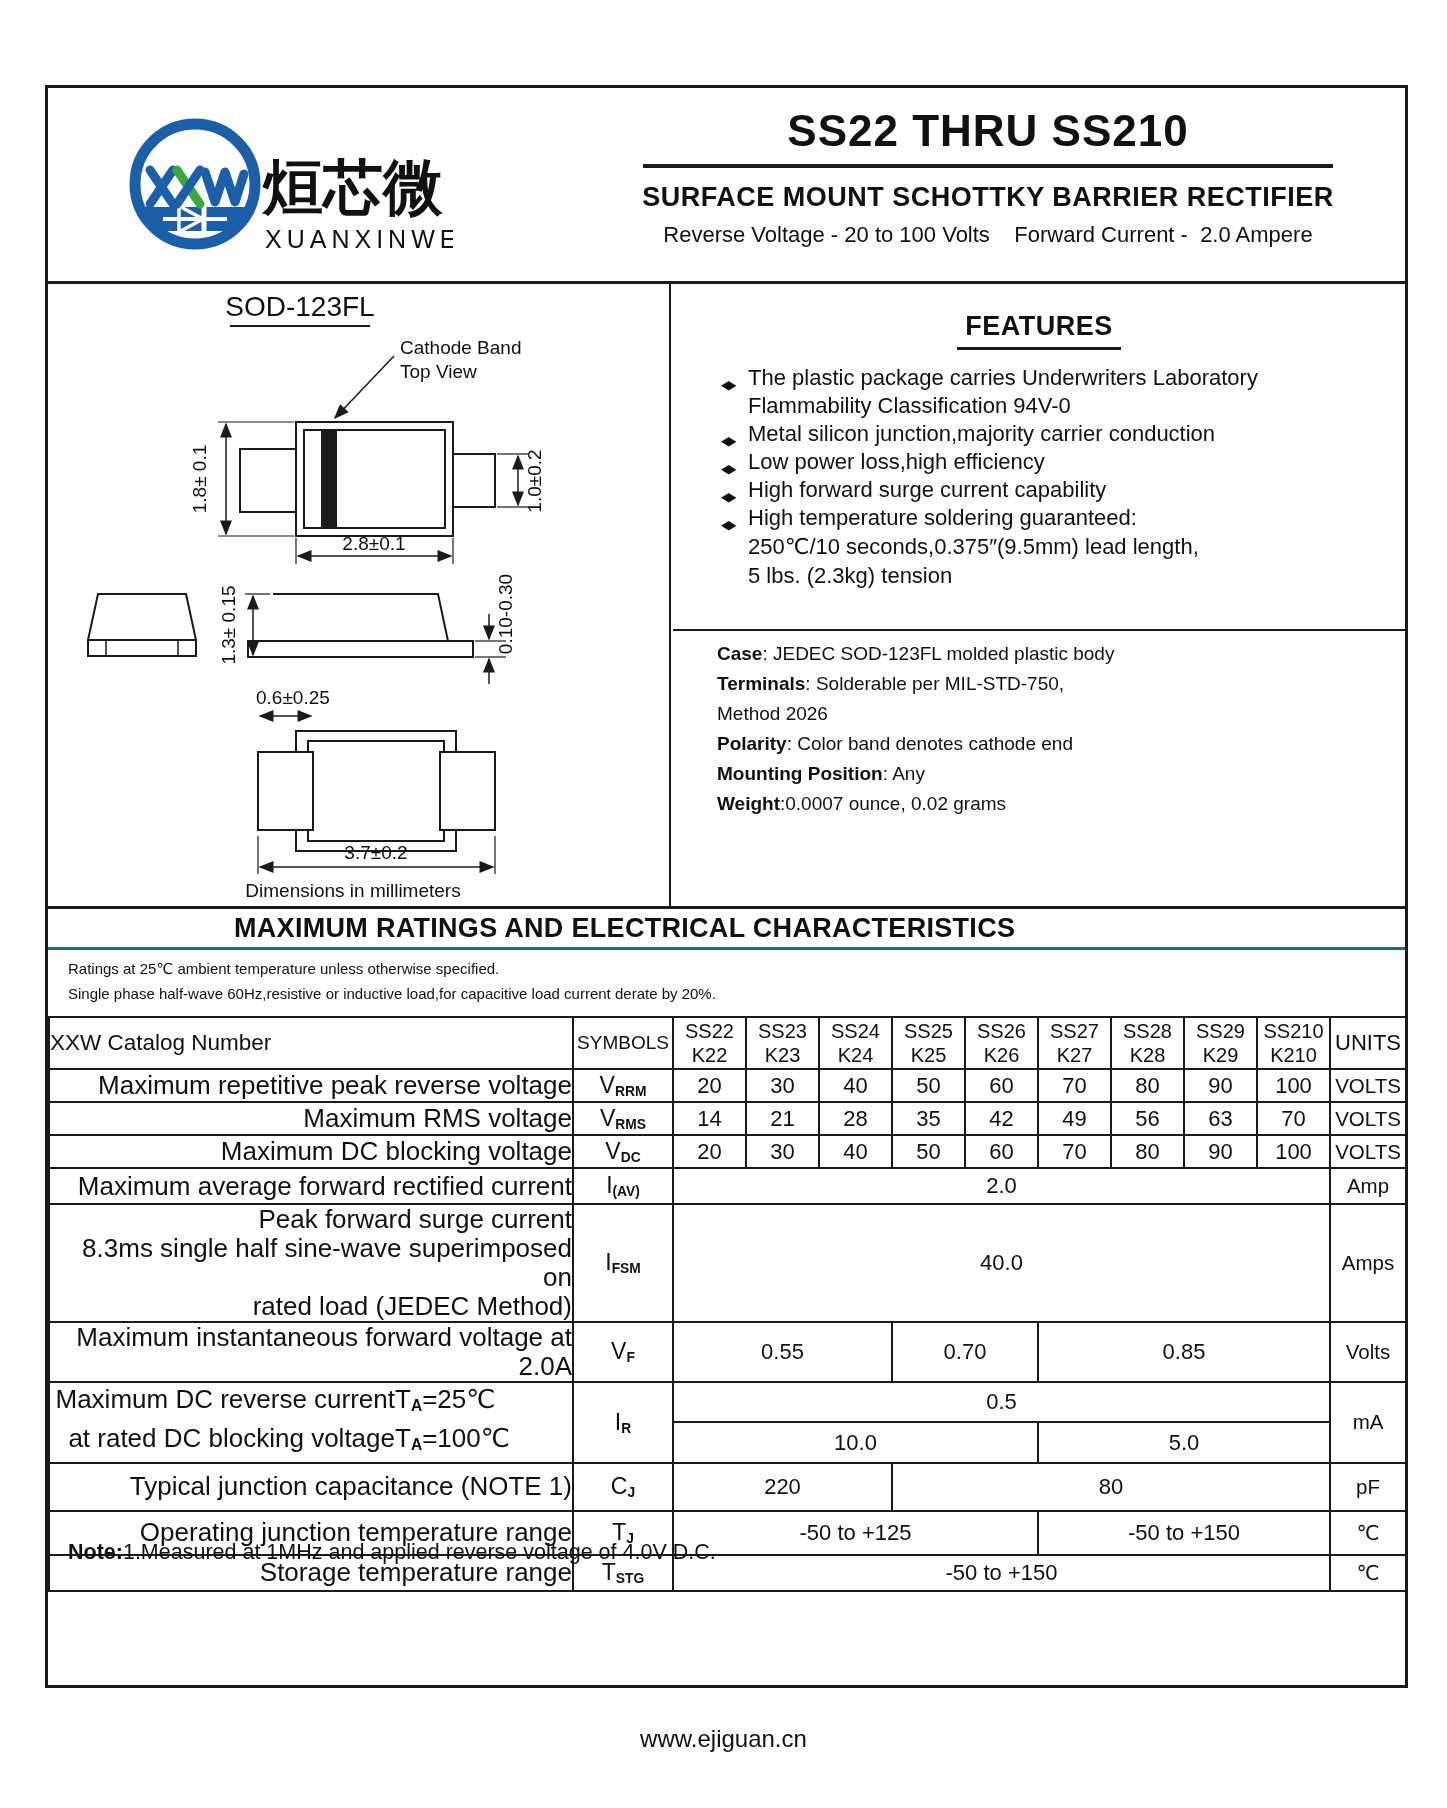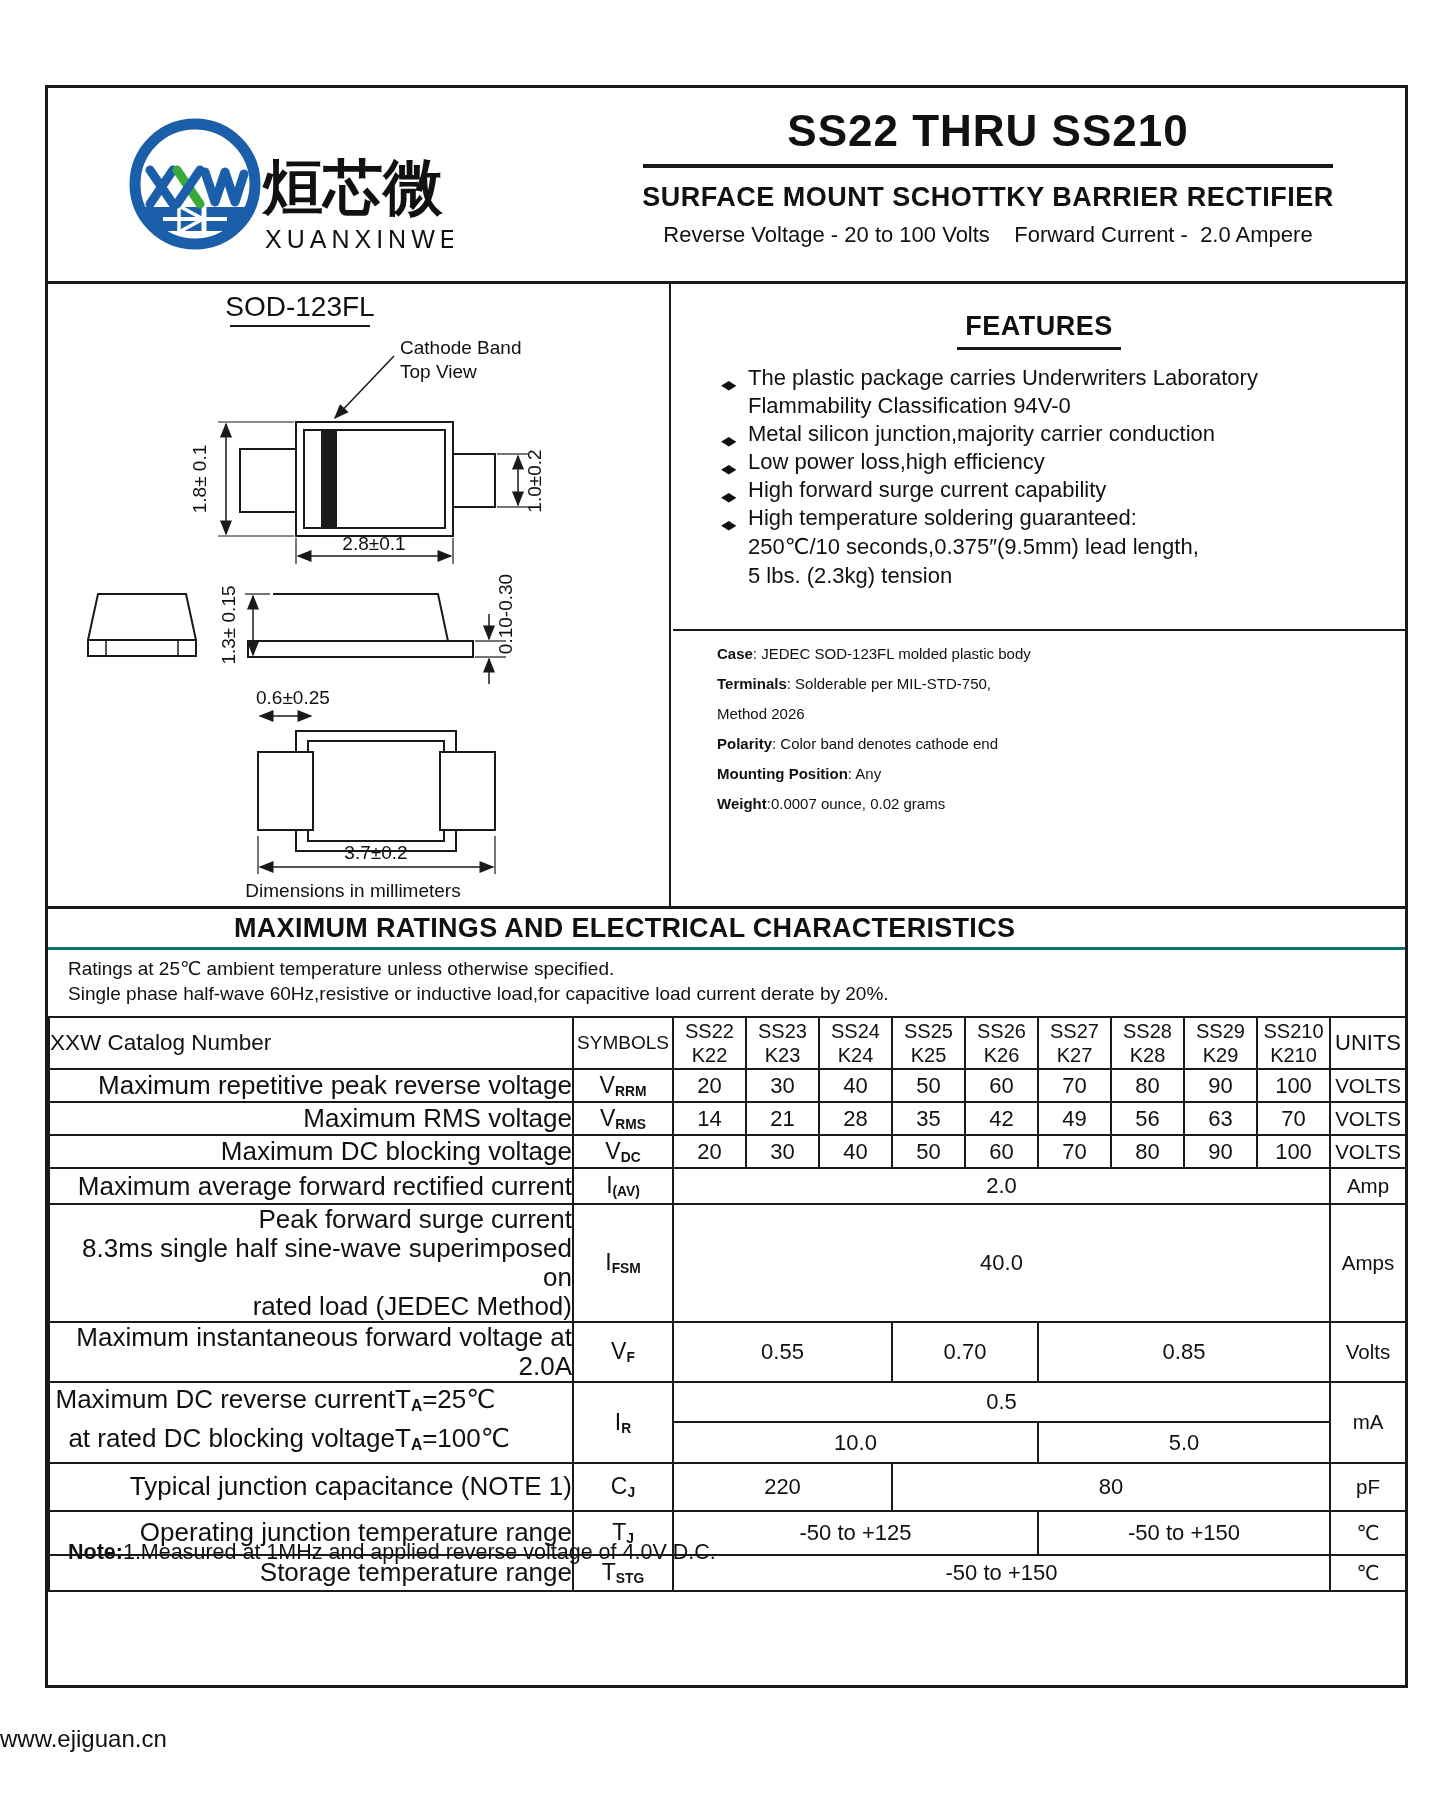--- a/index.html
+++ b/index.html
@@ -19,43 +19,43 @@
   .left-panel{position:absolute;left:0;top:196px;width:623px;height:622px;border-right:2px solid #1a1a1a;box-sizing:border-box;}
   .right-panel{position:absolute;left:625px;top:196px;width:732px;height:622px;}
   .feat-sec{position:absolute;left:0;top:10px;width:100%;height:337px;border-bottom:2px solid #1a1a1a;box-sizing:border-box;}
   .mech-sec{position:absolute;left:0;top:337px;width:100%;height:285px;}
   .sec-head-wrap{text-align:center;margin-top:17px;}
   .sec-head{display:inline-block;font-size:27px;font-weight:bold;border-bottom:3px solid #1a1a1a;padding:0 8px 5px 8px;letter-spacing:0.5px;}
   .feature-list{margin:14px 0 0 48px;width:620px;}
   .feature-item{position:relative;padding-left:27px;font-size:22px;line-height:28px;}
   .feature-bullet{position:absolute;left:0;top:7px;font-size:13px;transform:scaleX(1.55) scaleY(0.95);transform-origin:left center;}
   .feature-extra{padding-left:27px;font-size:22px;line-height:29px;}
-  .mech-lines{margin:18px 0 0 44px;font-size:15px;line-height:30px;}
+  .mech-lines{margin:18px 0 0 44px;font-size:19px;line-height:30px;}
   .b{font-weight:bold;}
   
   .banner{position:absolute;left:0;top:818px;width:100%;height:44px;border-top:3px solid #1a1a1a;border-bottom:3px solid #0f766e;box-sizing:border-box;}
   .banner-text{font-size:27px;font-weight:bold;line-height:38px;padding-left:186px;letter-spacing:0.3px;}
-  .conditions{position:absolute;left:20px;top:868px;font-size:19px;line-height:25px;}
+  .conditions{position:absolute;left:20px;top:868px;font-size:15px;line-height:25px;}
   
   .ratings-table{position:absolute;left:0;top:928px;width:1357px;border-collapse:collapse;table-layout:fixed;}
   .ratings-table td,.ratings-table th{border:2px solid #1a1a1a;padding:0;font-weight:normal;overflow:hidden;}
   .lbl{font-size:26px;text-align:right;padding:2px 4px 2px 20px;line-height:29px;}
   .lbl-h{font-size:22.5px;text-align:left;padding-left:20px;}
   .sym-h{font-size:19px;text-align:center;}
   .col-h{font-size:20px;font-weight:bold;text-align:center;line-height:24px;}
   .units-h{font-size:22px;font-weight:bold;text-align:center;}
   .val{font-size:22px;text-align:center;}
   .sym{font-size:23px;text-align:center;}
   .sym sub,.cond sub{font-size:0.6em;font-weight:bold;vertical-align:-0.22em;}
   .unit{font-size:20.5px;text-align:center;}
   .lbl-flex{display:flex;line-height:32px;}
   .lbl-flex .lt{flex:0 0 345px;}
   .note-block{position:absolute;left:20px;top:1452px;font-size:21.5px;}
   
-  .footer{position:absolute;left:0;top:1725px;width:100%;font-size:24px;}
+  .footer{position:absolute;left:0;top:1725px;width:100%;text-align:center;font-size:24px;}
   svg text{font-family:"Liberation Sans","DejaVu Sans",sans-serif;}
 </style>
 </head>
 <body>
 
 <div class="page">
   <div class="outer-box">
 
     <div class="header-sec">
       <div class="logo-wrap">

